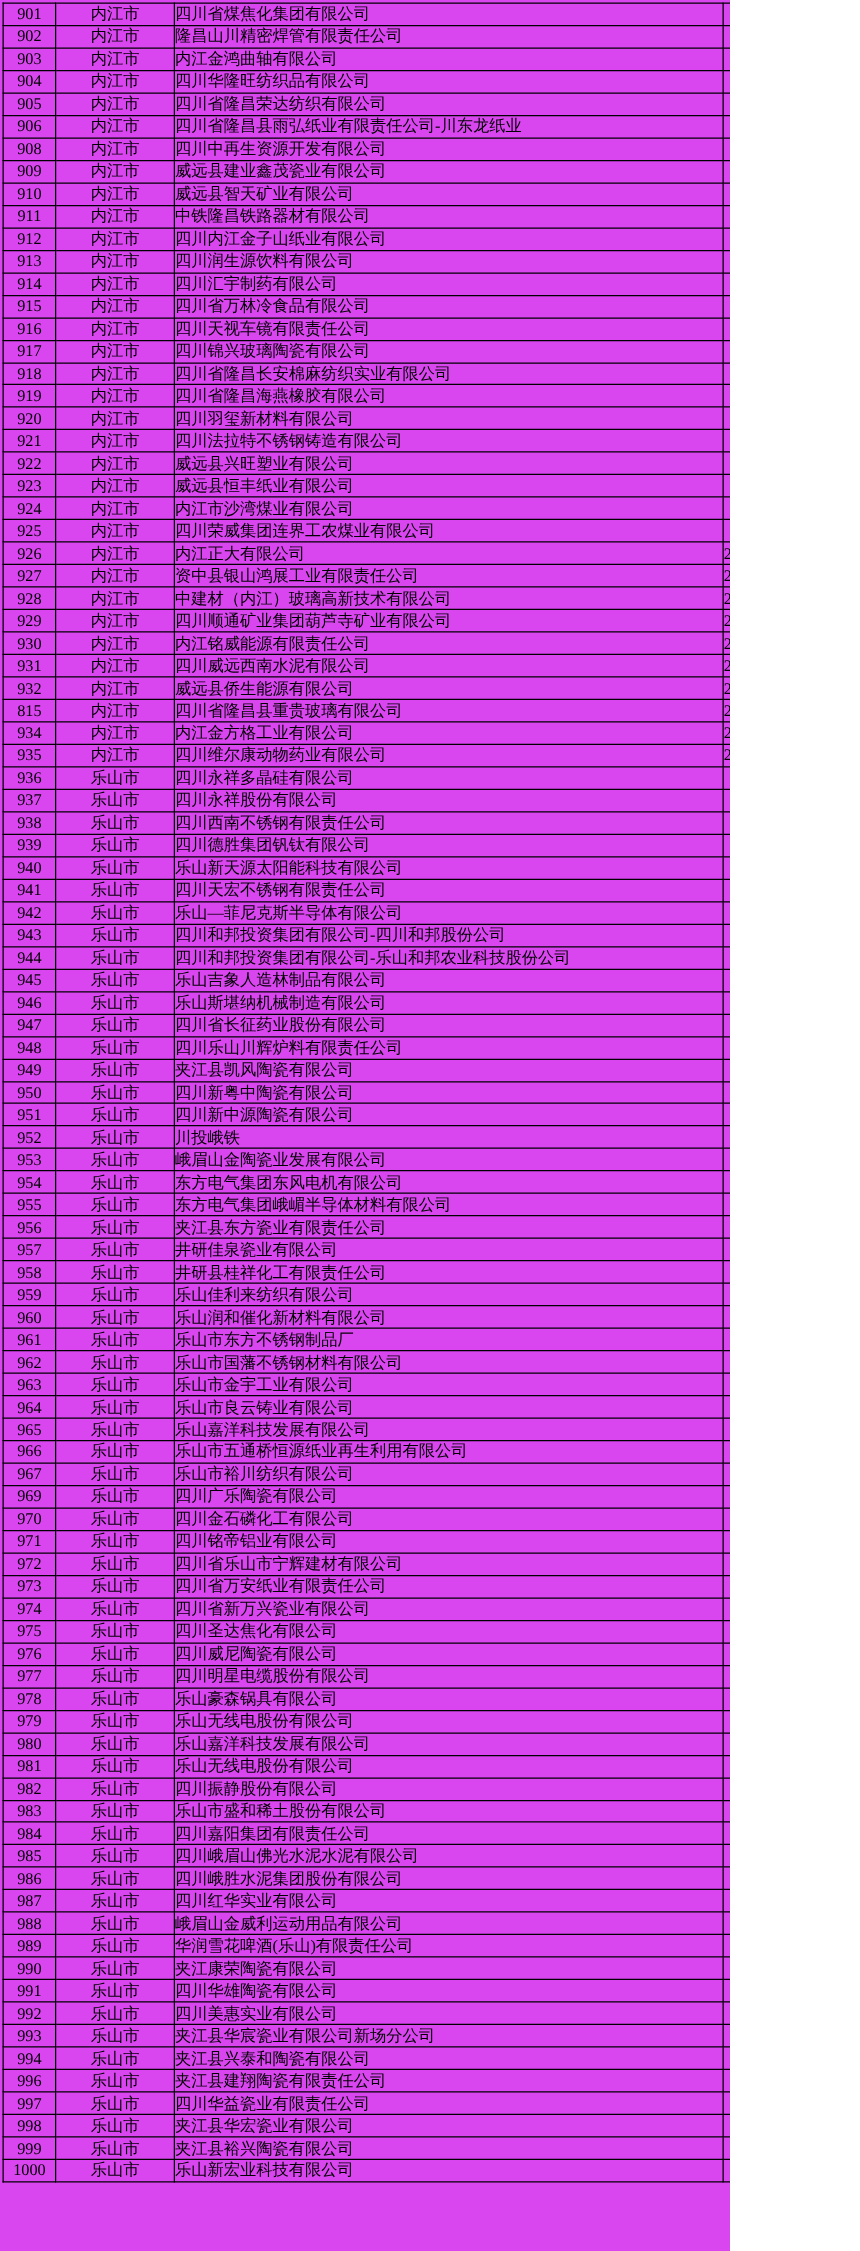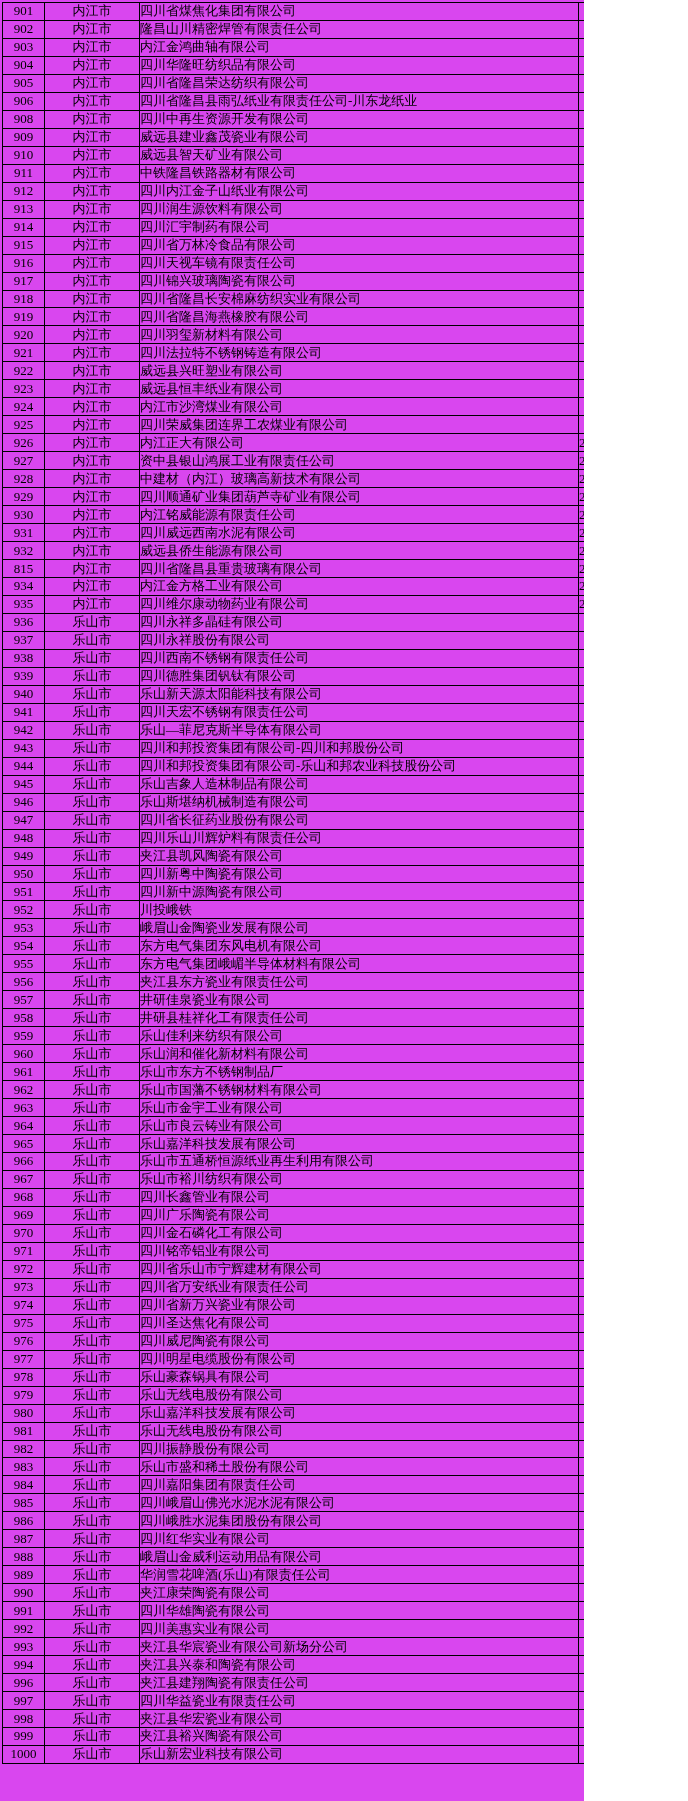--- a/index.html
+++ b/index.html
@@ -458,26 +458,20 @@
           <td class="col-company">乐山市五通桥恒源纸业再生利用有限公司</td>
           <td class="col-note"></td>
         </tr>
         <tr>
           <td class="col-index">967</td>
           <td class="col-city">乐山市</td>
           <td class="col-company">乐山市裕川纺织有限公司</td>
           <td class="col-note"></td>
         </tr>
         <tr>
-          <td class="col-index">968</td>
-          <td class="col-city">乐山市</td>
-          <td class="col-company">四川长鑫管业有限公司</td>
-          <td class="col-note"></td>
-        </tr>
-        <tr>
           <td class="col-index">969</td>
           <td class="col-city">乐山市</td>
           <td class="col-company">四川广乐陶瓷有限公司</td>
           <td class="col-note"></td>
         </tr>
         <tr>
           <td class="col-index">970</td>
           <td class="col-city">乐山市</td>
           <td class="col-company">四川金石磷化工有限公司</td>
           <td class="col-note"></td>

